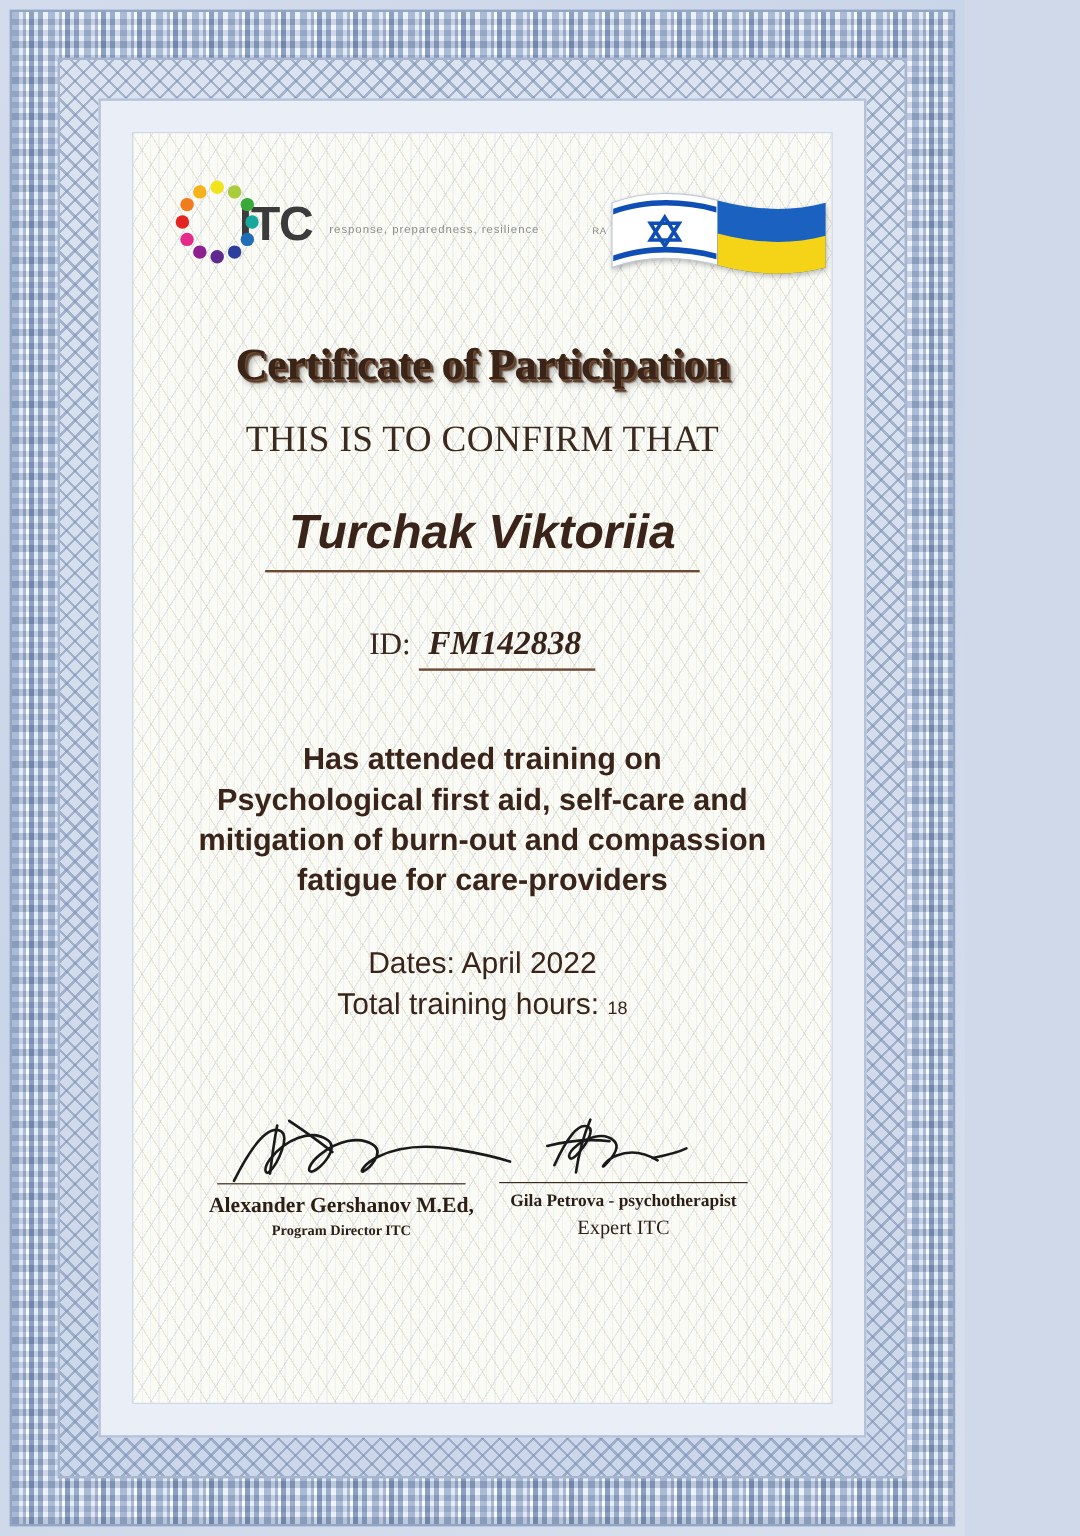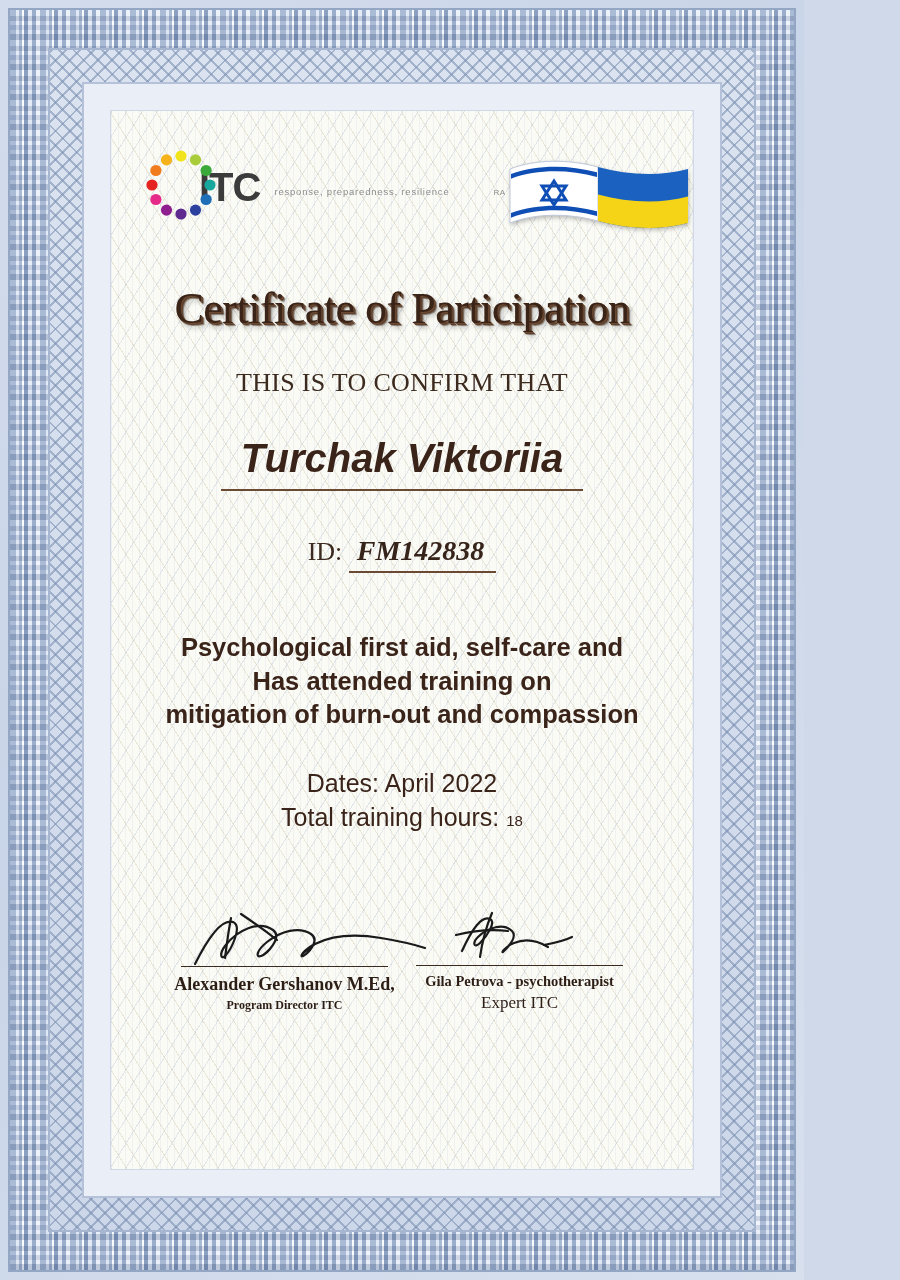--- a/index.html
+++ b/index.html
@@ -162,37 +162,37 @@
   .flags {
     margin-top: 22px;
     margin-right: 18px;
     filter: drop-shadow(1px 2px 2px rgba(0,0,0,.25));
   }
 
   
   .title {
     text-align: center;
     font-family: "Liberation Serif", serif;
-    font-weight: 400;
-    font-size: 44px;
+    font-weight: 700;
+    font-size: 37px;
     color: #3a2317;
     margin-top: 42px;
     letter-spacing: -0.5px;
     text-shadow:
       1px 1px 0 #6b4a33,
       2px 2px 0 #5d3f2b,
       3px 3px 1px rgba(60,40,25,.55),
       4px 5px 5px rgba(0,0,0,.30);
   }
   .subtitle {
     text-align: center;
     font-family: "Liberation Serif", serif;
-    font-size: 26px;
+    font-size: 31px;
     color: #3c2a1e;
-    margin-top: 34px;
+    margin-top: 22px;
     letter-spacing: .3px;
   }
 
   .recipient {
     text-align: center;
     margin-top: 38px;
   }
   .recipient-name {
     display: inline-block;
     font-family: "Liberation Sans", sans-serif;
@@ -350,23 +350,24 @@
     <div class="recipient">
       <span class="recipient-name">Turchak Viktoriia</span>
     </div>
 
     <div class="id-row">
       <span>ID:</span>
       <span class="id-value">FM142838</span>
     </div>
 
     <div class="body-text">
+      <div>Has attended training on</div>
       <div>Psychological first aid, self-care and</div>
-      <div>Has attended training on</div>
       <div>mitigation of  burn-out and compassion</div>
+      <div>fatigue for care-providers</div>
     </div>
 
     <div class="dates-block">
       <div>Dates: April 2022</div>
       <div>
         <span>Total training hours:</span>
         <span class="hours-num">18</span>
       </div>
     </div>
 

